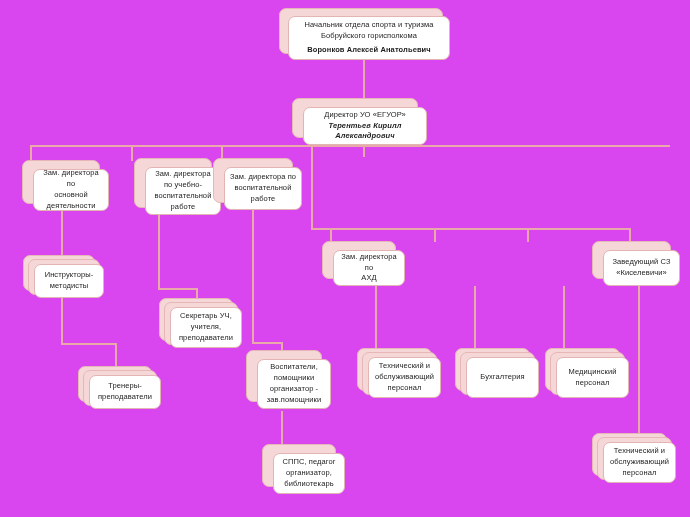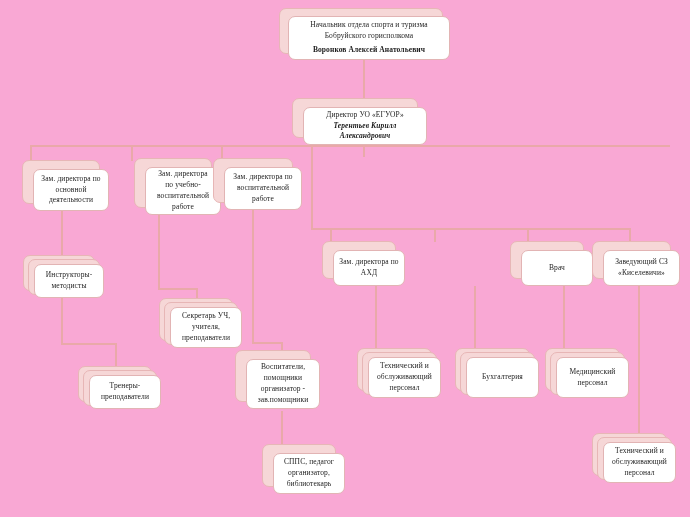--- a/index.html
+++ b/index.html
@@ -7,23 +7,22 @@
     padding: 0;
     background: #ffffff;
   }
   body {
     font-family: "Liberation Sans", sans-serif;
   }
   #chart-canvas {
     position: relative;
     width: 690px;
     height: 517px;
-    background: #f9a8d4;
+    background: #d946ef;
     overflow: hidden;
-    font-family: Liberation Serif, serif;
   }
   
   .conn {
     position: absolute;
     background: #e9a9a9;
   }
   .conn.h { height: 2px; }
   .conn.v { width: 2px; }
 
   
@@ -180,28 +179,20 @@
     <div class="shadow-card"></div>
     <div class="face-card">
       <div class="label">
         <span class="l-line">Зам. директора по</span>
         <span class="l-line">АХД</span>
       </div>
     </div>
   </div>
 
 
-  <div class="node" style="left:510px; top:241px; width:72px; height:36px;">
-    <div class="shadow-card"></div>
-    <div class="face-card">
-      <div class="label">
-        <span class="l-line">Врач</span>
-      </div>
-    </div>
-  </div>
 
   <div class="node" style="left:23px; top:255px; width:70px; height:34px;">
     <div class="shadow-card"></div>
     <div class="shadow-card c2"></div>
     <div class="face-card">
       <div class="label">
         <span class="l-line">Инструкторы-</span>
         <span class="l-line">методисты</span>
       </div>
     </div>
@@ -233,21 +224,21 @@
     <div class="shadow-card c2"></div>
     <div class="face-card">
       <div class="label">
         <span class="l-line">Секретарь УЧ,</span>
         <span class="l-line">учителя,</span>
         <span class="l-line">преподаватели</span>
       </div>
     </div>
   </div>
 
-  <div class="node" style="left:235px; top:350px; width:74px; height:50px;">
+  <div class="node" style="left:246px; top:350px; width:74px; height:50px;">
     <div class="shadow-card"></div>
     <div class="face-card">
       <div class="label">
         <span class="l-line">Воспитатели,</span>
         <span class="l-line">помощники</span>
         <span class="l-line">организатор -</span>
         <span class="l-line">зав.помощники</span>
       </div>
     </div>
   </div>

